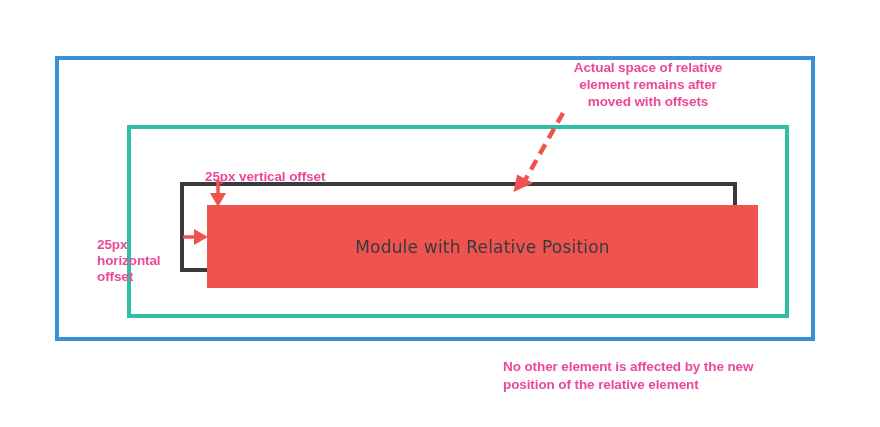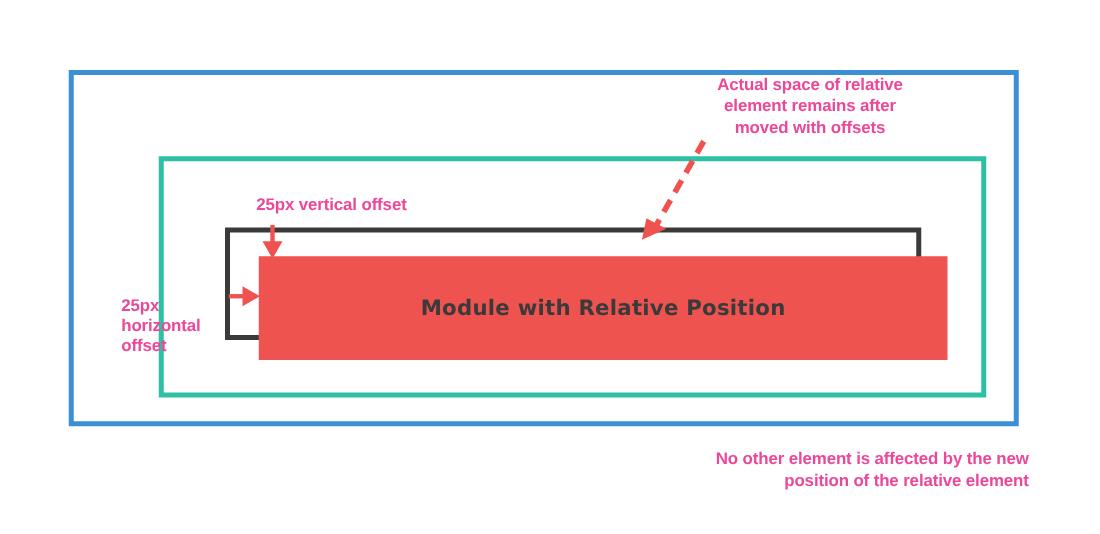--- a/index.html
+++ b/index.html
@@ -59,21 +59,21 @@
     height: 83px;
     background: #ef5350;
     display: flex;
     align-items: center;
     justify-content: center;
     box-sizing: border-box;
   }
   .relative-module-label {
     color: #3a3a3a;
     font-size: 17px;
-    font-weight: 700;
+    font-weight: 400;
     letter-spacing: 0.2px;
     font-family: "DejaVu Sans", sans-serif;
     white-space: nowrap;
   }
 
   
   .annot {
     position: absolute;
     color: #ec4899;
     font-weight: bold;
@@ -84,35 +84,35 @@
     white-space: pre-line;
   }
   .annot-top-right {
     left: 548px;
     top: 59px;
     width: 200px;
     text-align: center;
   }
   .annot-vertical {
     left: 205px;
-    top: 155px;
+    top: 168px;
     text-align: left;
   }
   .annot-horizontal {
     left: 97px;
     top: 237px;
     width: 82px;
     text-align: left;
     line-height: 16px;
   }
   .annot-bottom {
     left: 503px;
     top: 358px;
     width: 320px;
-    text-align: right;
+    text-align: left;
     line-height: 18px;
   }
 
   
   .arrow-layer {
     position: absolute;
     left: 0;
     top: 0;
     width: 880px;
     height: 427px;

